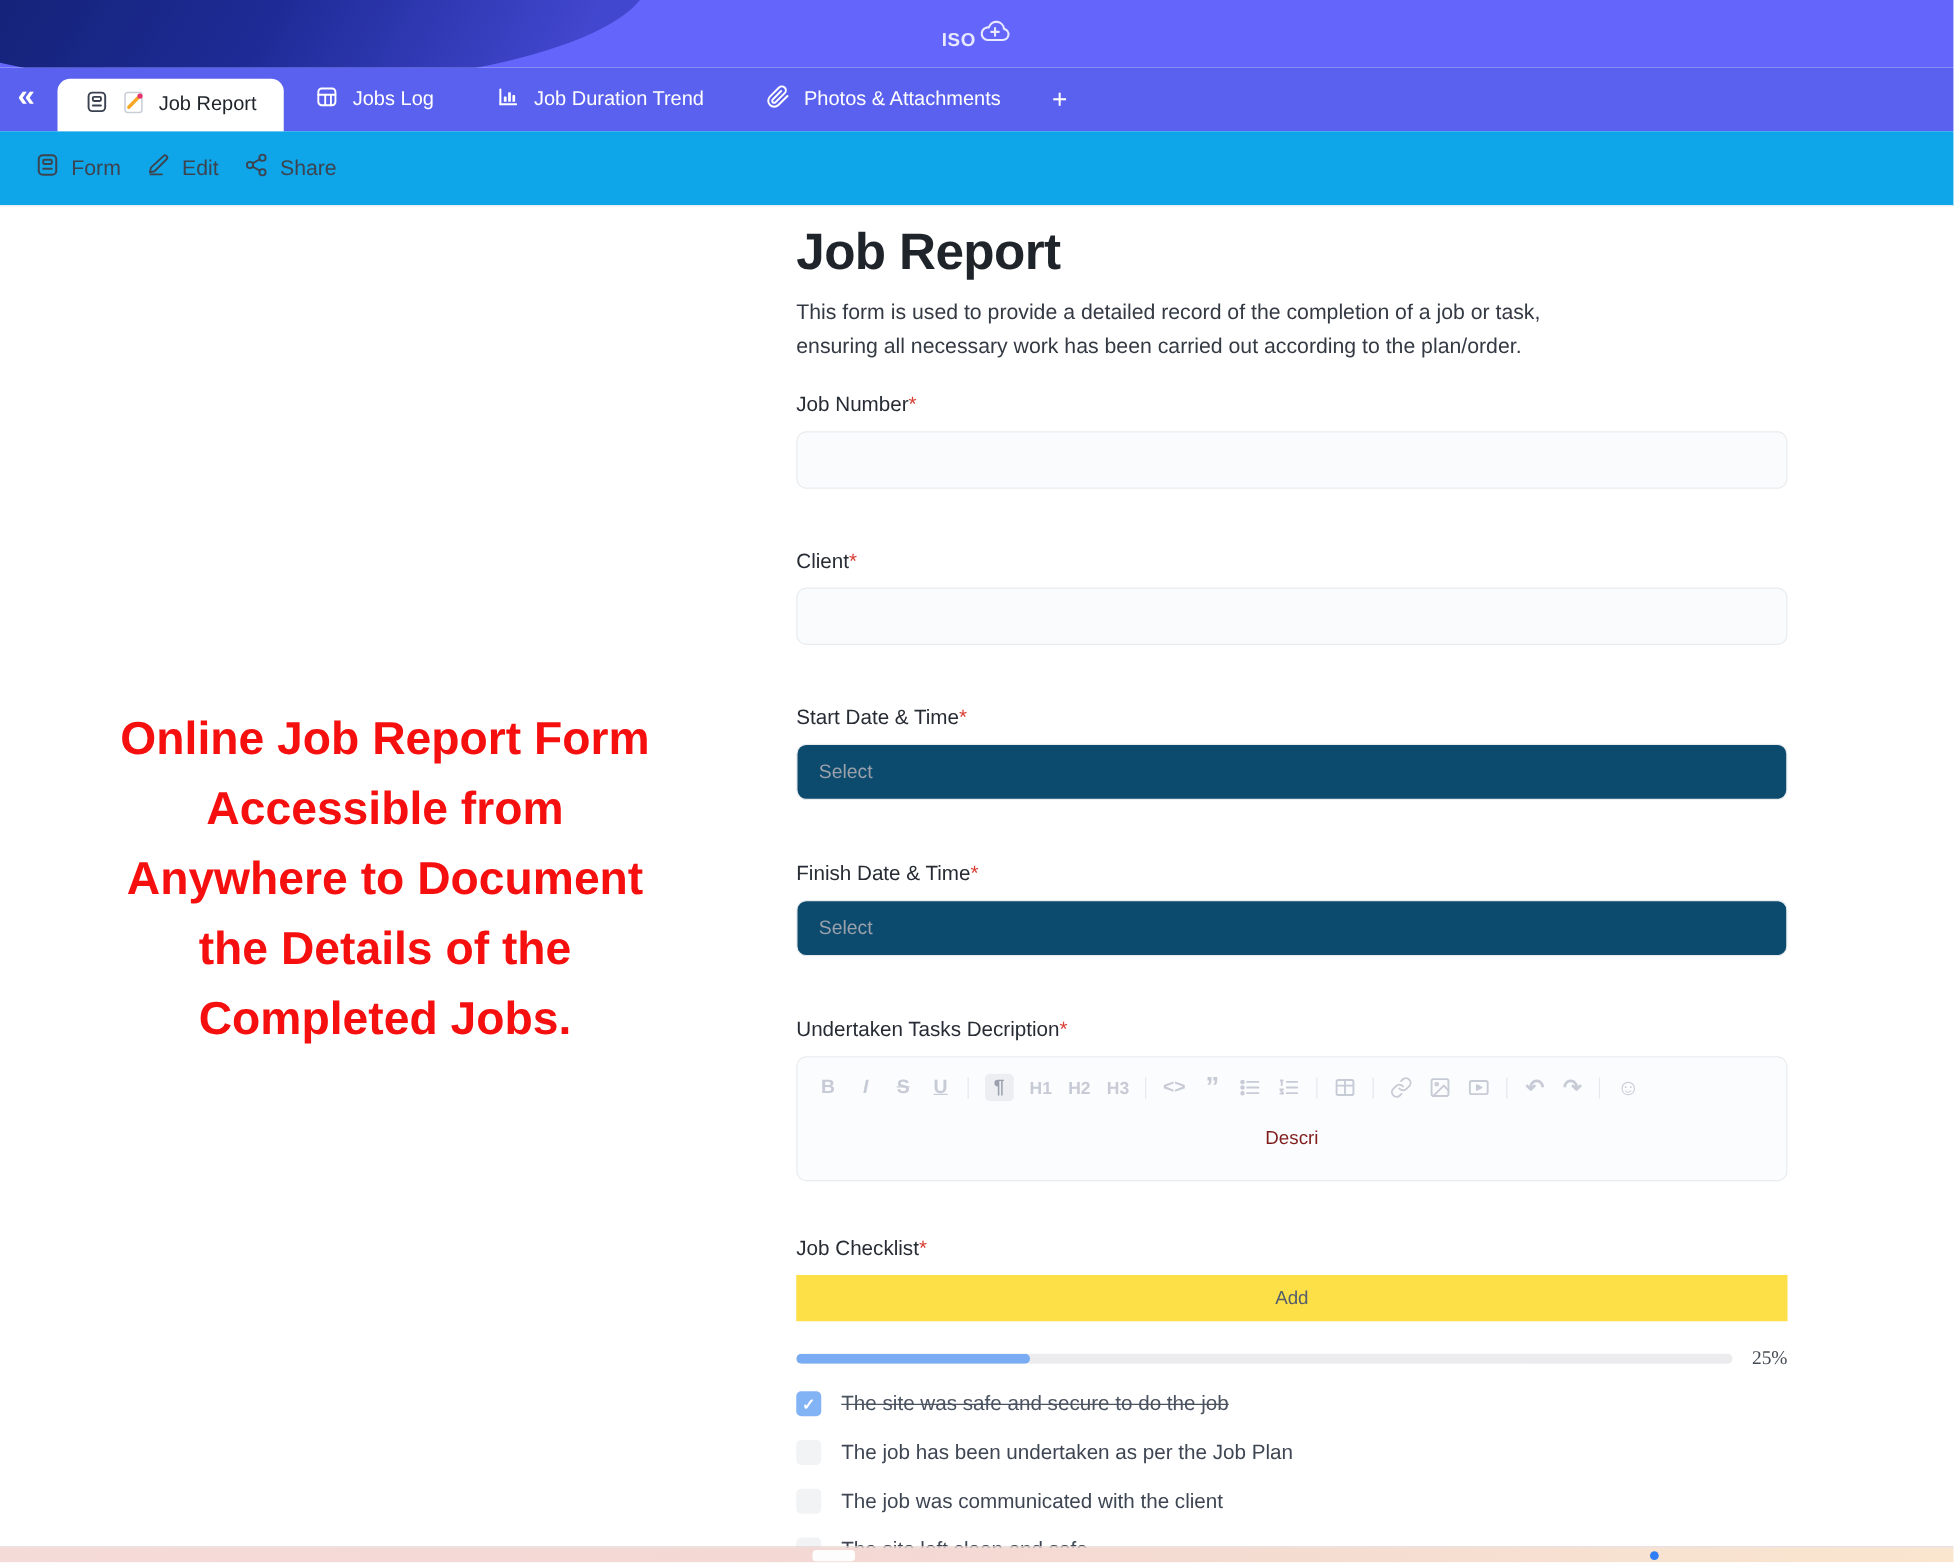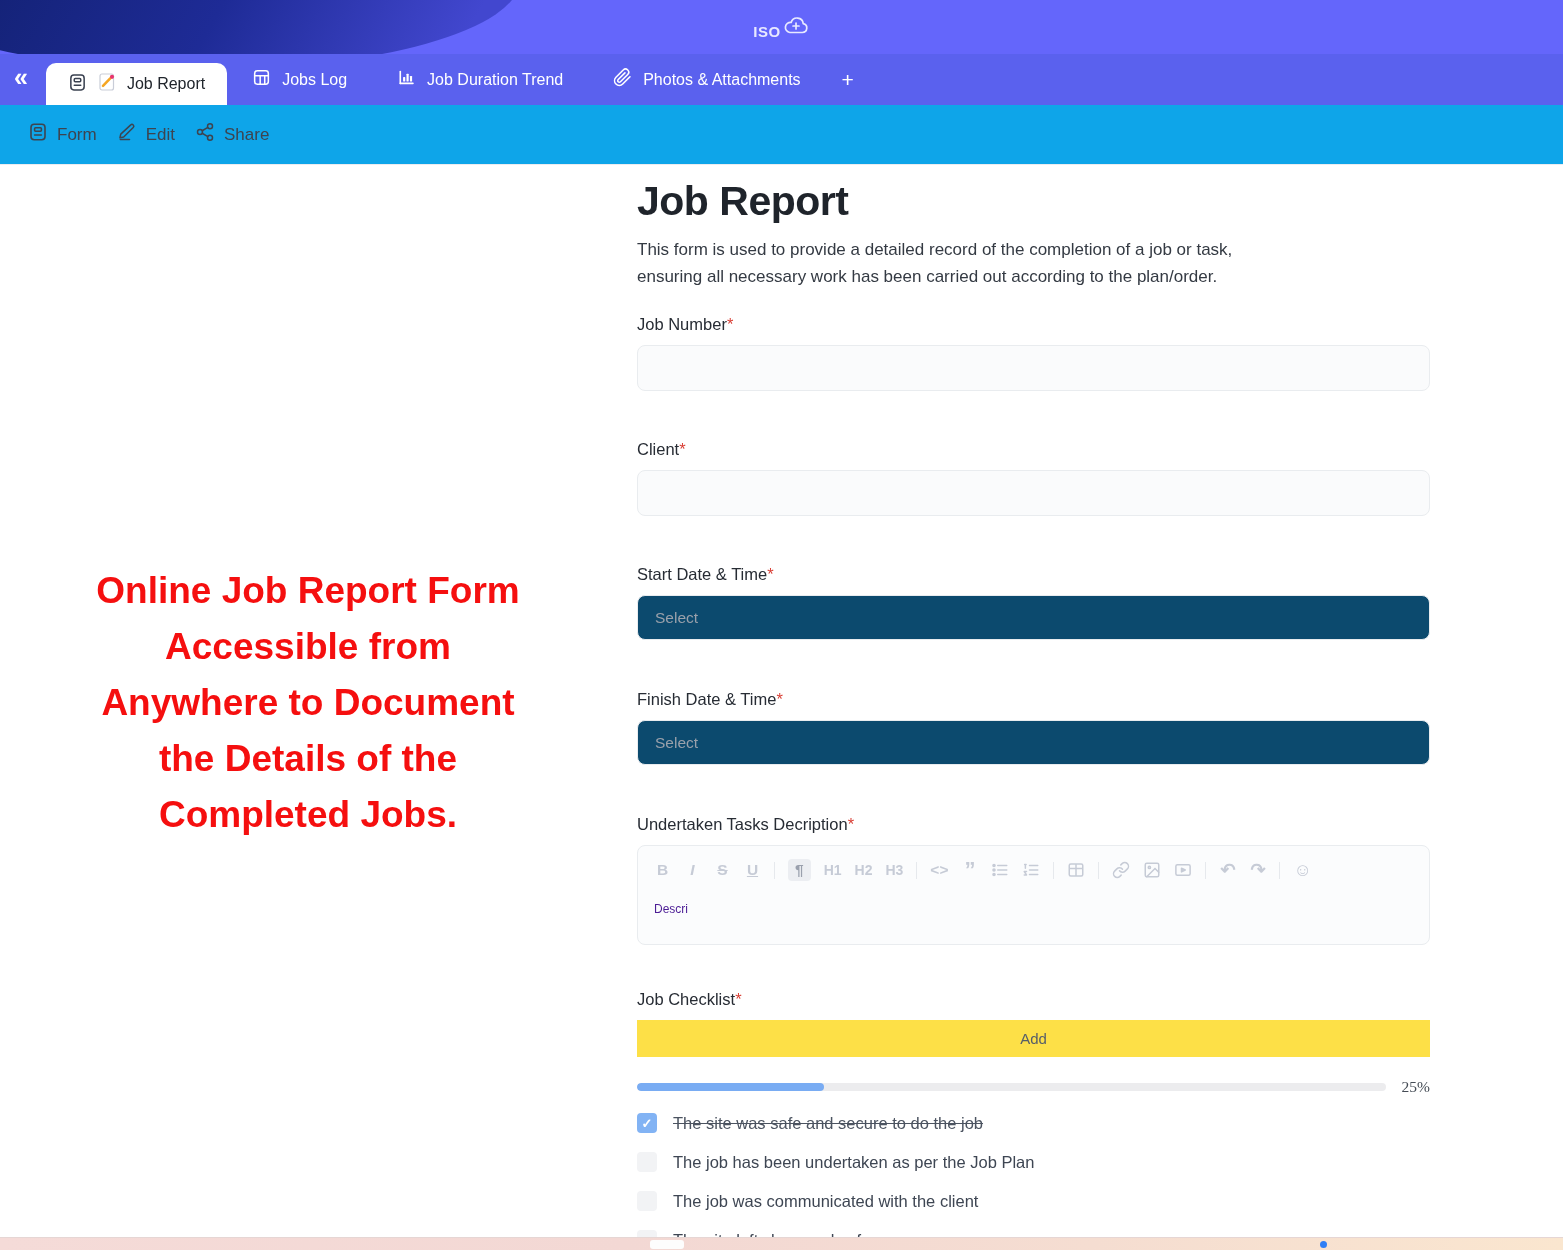--- a/index.html
+++ b/index.html
@@ -51,21 +51,21 @@
 
   .editor { height:100px; border:1px solid #e9ecef; border-radius:8px; background:#fbfcfd; padding:13px 16px 0; }
   .ed-toolbar { display:flex; align-items:center; gap:13px; color:#c6cbd6; font-size:15.5px; font-weight:600; }
   .tb { min-width:17px; text-align:center; cursor:pointer; }
   .tb svg { display:block; }
   .tb-strike { text-decoration:line-through; }
   .tb-under { text-decoration:underline; }
   .tb-pilcrow { background:#eceef2; border-radius:4px; padding:2px 7px; color:#9aa0ad; }
   .tb-h { font-size:14px; font-weight:700; }
   .ed-sep { width:1px; height:17px; background:#e6e9ed; }
-  .ed-content { margin-top:21px; font-size:12px; color:#4c1d95; }
+  .ed-content { margin-top:21px; font-size:15px; color:#7f1d1d;text-align:center; }
 
   .add-btn { margin-top:8px; width:100%; height:37px; background:#fde047; border:none; border-radius:0;
              display:flex; align-items:center; justify-content:center; font-size:15px; color:#565e69; cursor:pointer; }
 
   .progress-row { margin-top:21px; display:flex; align-items:center;font-family:Liberation Serif, serif; }
   .track { flex:1; height:8px; border-radius:4px; background:#ececee; margin-right:16px; overflow:hidden; }
   .fill { width:25%; height:100%; border-radius:4px; background:#79acf3; }
   .pct { font-size:15.5px; color:#454c55; }
 
   .checklist { margin-top:17px; }

